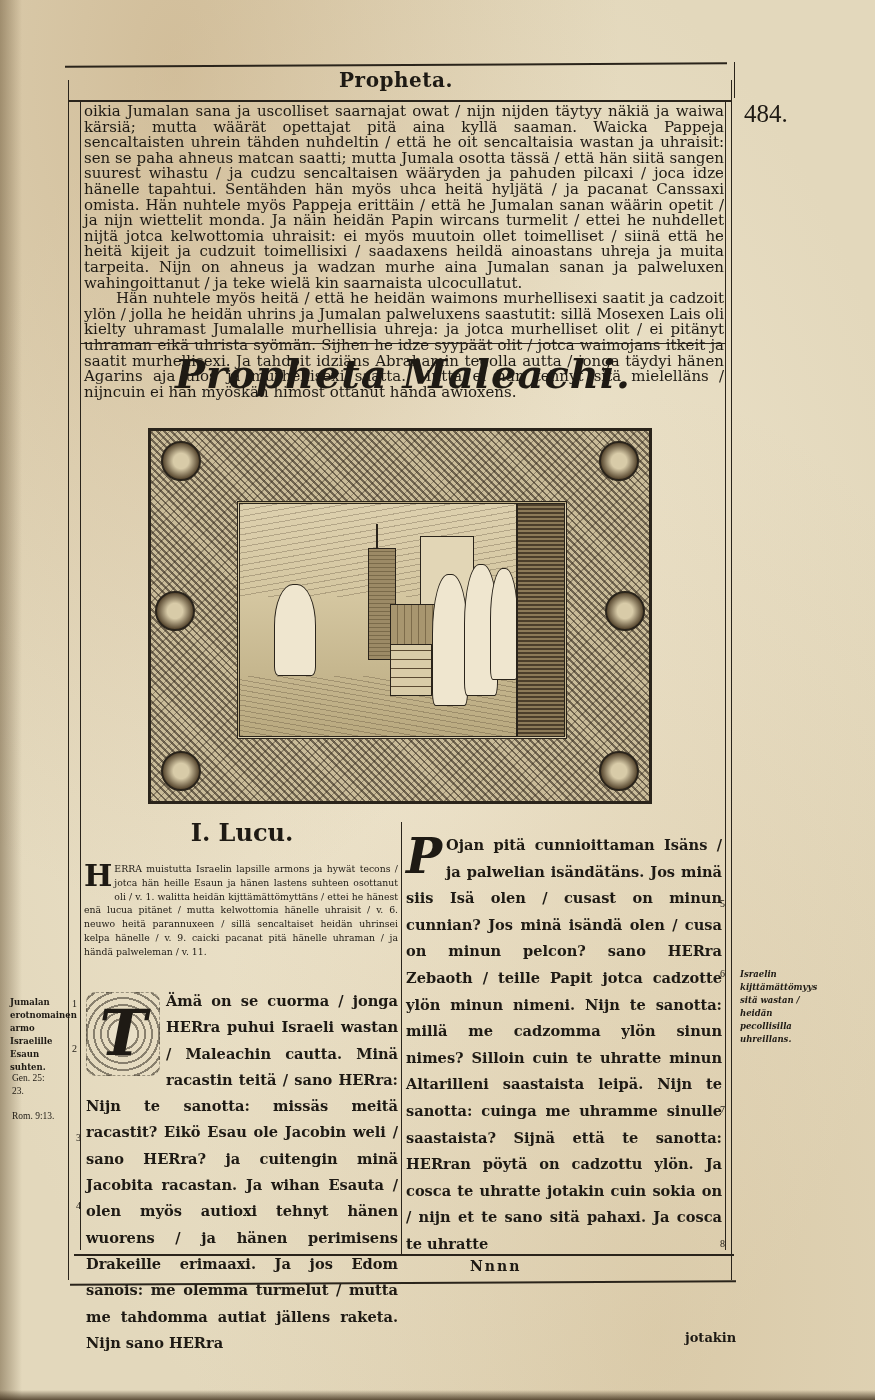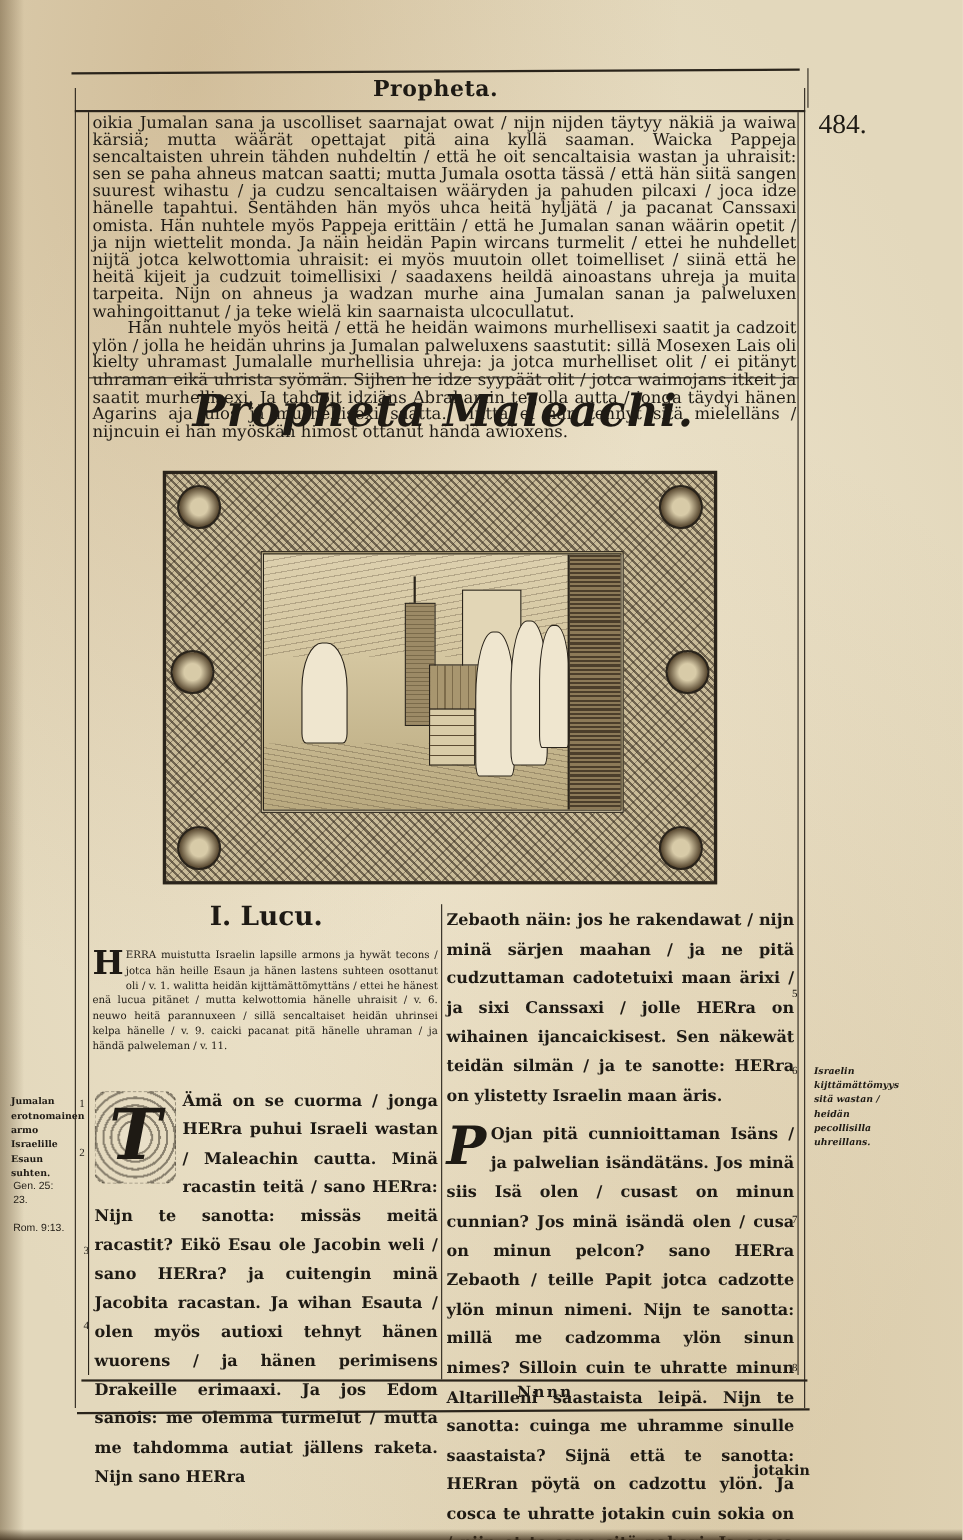--- a/index.html
+++ b/index.html
@@ -306,21 +306,21 @@
     
     .margin-note {
       position: absolute;
       font-family: "DejaVu Serif", serif;
       font-weight: bold;
       font-size: 8.5px;
       line-height: 13px;
     }
     .margin-ref {
       position: absolute;
-      font-family: Liberation Sans, sans-serif;
+      font-family: Liberation Serif, serif;
       font-size: 9.5px;
       line-height: 13px;
     }
 
     
     .footer-rule {
       position: absolute;
       left: 74px; top: 1254px;
       width: 660px; height: 2px;
       background: #2a241b;
@@ -404,21 +404,20 @@
 <div class="column-divider"></div>
 
 <div class="col-left">
   <div class="dropcap-ornate">
     <span>T</span>
   </div>
   <span>Ämä on se cuorma / jonga HERra puhui Israeli wastan / Maleachin cautta. Minä racastin teitä / sano HERra: Nijn te sanotta: missäs meitä racastit? Eikö Esau ole Jacobin weli / sano HERra? ja cuitengin minä Jacobita racastan. Ja wihan Esauta / olen myös autioxi tehnyt hänen wuorens / ja hänen perimisens Drakeille erimaaxi. Ja jos Edom sanois: me olemma turmelut / mutta me tahdomma autiat jällens raketa. Nijn sano HERra</span>
 </div>
 
 <div class="col-right">
-  <p>Zebaoth näin: jos he rakendawat / nijn minä särjen maahan / ja ne pitä cudzuttaman cadotetuixi maan ärixi / ja sixi Canssaxi / jolle HERra on wihainen ijancaickisest. Sen näkewät teidän silmän / ja te sanotte: HERra on ylistetty Israelin maan äris.</p>
   <p class="v6">
     <span class="dropcap-p">P</span>
     <span>Ojan pitä cunnioittaman Isäns / ja palwelian isändätäns. Jos minä siis Isä olen / cusast on minun cunnian? Jos minä isändä olen / cusa on minun pelcon? sano HERra Zebaoth / teille Papit jotca cadzotte ylön minun nimeni. Nijn te sanotta: millä me cadzomma ylön sinun nimes? Silloin cuin te uhratte minun Altarilleni saastaista leipä. Nijn te sanotta: cuinga me uhramme sinulle saastaista? Sijnä että te sanotta: HERran pöytä on cadzottu ylön. Ja cosca te uhratte jotakin cuin sokia on / nijn et te sano sitä pahaxi. Ja cosca te uhratte</span>
   </p>
 </div>
 
 <div class="vnum" style="left:72px;top:998px;">1</div>
 <div class="vnum" style="left:72px;top:1043px;">2</div>
 <div class="vnum" style="left:76px;top:1132px;">3</div>
 <div class="vnum" style="left:76px;top:1200px;">4</div>

